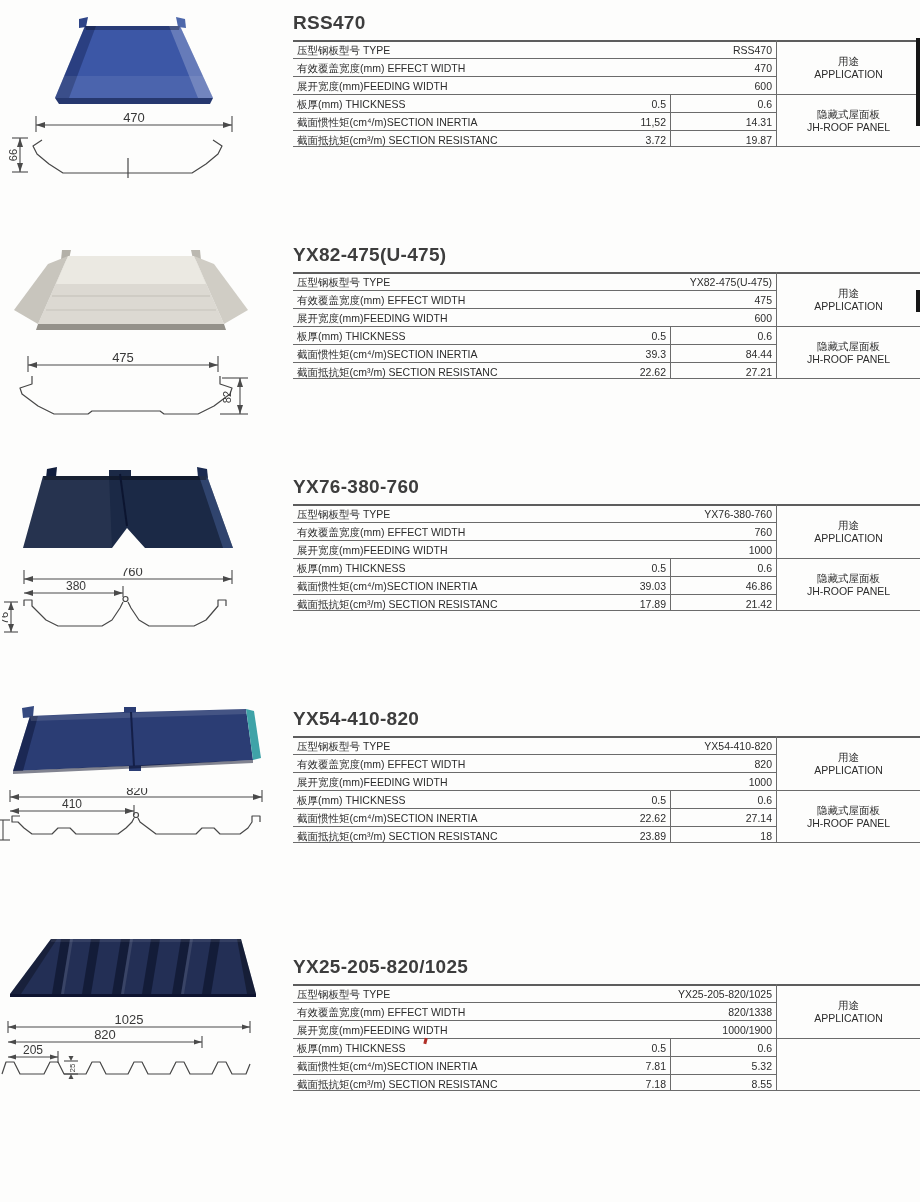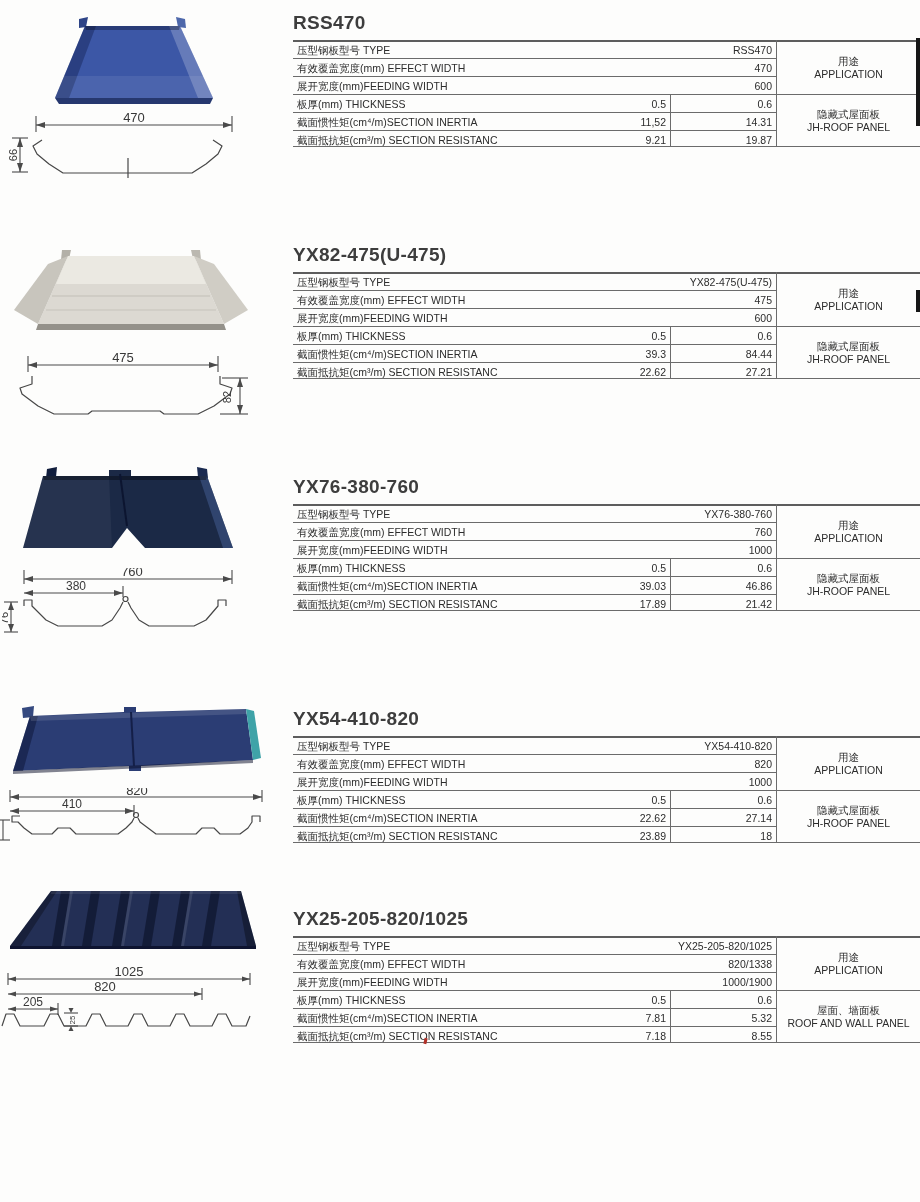--- a/index.html
+++ b/index.html
@@ -87,21 +87,21 @@
       <div class="cell val v2" style="top:19px">470</div>
       <div class="cell lbl" style="top:37px">展开宽度(mm)FEEDING WIDTH</div>
       <div class="cell val v2" style="top:37px">600</div>
       <div class="cell lbl" style="top:55px">板厚(mm) THICKNESS</div>
       <div class="cell val v1" style="top:55px">0.5</div>
       <div class="cell val v2" style="top:55px">0.6</div>
       <div class="cell lbl" style="top:73px">截面惯性矩(cm⁴/m)SECTION INERTIA</div>
       <div class="cell val v1" style="top:73px">11,52</div>
       <div class="cell val v2" style="top:73px">14.31</div>
       <div class="cell lbl" style="top:91px">截面抵抗矩(cm³/m) SECTION RESISTANC</div>
-      <div class="cell val v1" style="top:91px">9.21</div>
+      <div class="cell val v1" style="top:91px">3.72</div>
       <div class="cell val v2" style="top:91px">19.87</div>
       <div class="app a1">
         <div>用途</div>
         <div>APPLICATION</div>
       </div>
       <div class="app a2">
         <div>隐藏式屋面板</div>
         <div>JH-ROOF PANEL</div>
       </div>
     </div>
@@ -309,21 +309,21 @@
         <div>用途</div>
         <div>APPLICATION</div>
       </div>
       <div class="app a2">
         <div>隐藏式屋面板</div>
         <div>JH-ROOF PANEL</div>
       </div>
     </div>
   </div>
 
-  <div class="sec" style="top:896px">
+  <div class="sec" style="top:944px">
     <h2 class="title">YX25-205-820/1025</h2>
 
     <svg class="photo" style="left:5px;top:-10px" width="255" height="72" viewBox="0 0 255 72">
       <polygon points="46,5 236,5 251,60 5,60" fill="#232f55"></polygon>
       <polygon points="46,5 52,5 16,60 5,60" fill="rgba(0,0,0,0.3)"></polygon>
       <polygon points="232,5 236,5 251,60 242,60" fill="rgba(0,0,0,0.35)"></polygon>
       <polygon points="56,5 65,5 56,60 47,60" fill="rgba(8,12,32,0.55)"></polygon>
       <polygon points="86,5 95,5 86,60 77,60" fill="rgba(8,12,32,0.55)"></polygon>
       <polygon points="116,5 125,5 116,60 107,60" fill="rgba(8,12,32,0.55)"></polygon>
       <polygon points="146,5 155,5 146,60 137,60" fill="rgba(8,12,32,0.55)"></polygon>
@@ -383,24 +383,20 @@
       <div class="cell lbl" style="top:73px">截面惯性矩(cm⁴/m)SECTION INERTIA</div>
       <div class="cell val v1" style="top:73px">7.81</div>
       <div class="cell val v2" style="top:73px">5.32</div>
       <div class="cell lbl" style="top:91px">截面抵抗矩(cm³/m) SECTION RESISTANC</div>
       <div class="cell val v1" style="top:91px">7.18</div>
       <div class="cell val v2" style="top:91px">8.55</div>
       <div class="app a1">
         <div>用途</div>
         <div>APPLICATION</div>
       </div>
-      <div class="app a2">
-        <div>屋面、墙面板</div>
-        <div>ROOF AND WALL PANEL</div>
-      </div>
     </div>
   </div>
 
   <div class="edge-mark" style="top:38px;height:88px"></div>
   <div class="edge-mark" style="top:290px;height:22px"></div>
   <div class="red-speck" style="left:424px;top:1038px"></div>
 
 </div>
 
 </body></html>

